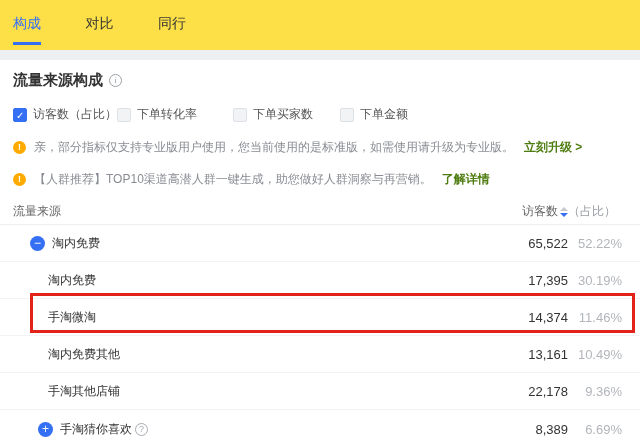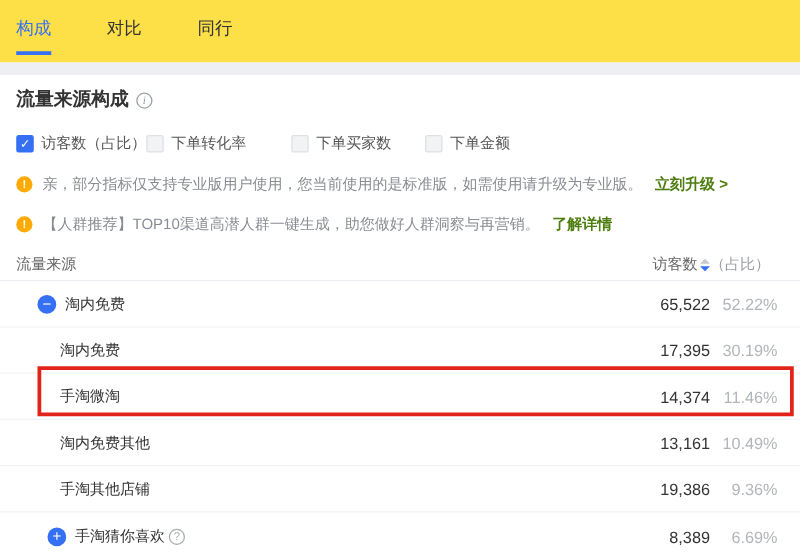--- a/index.html
+++ b/index.html
@@ -167,21 +167,21 @@
       <span>淘内免费其他</span>
     </div>
     <div class="num">13,161</div>
     <div class="pct">10.49%</div>
   </div>
 
   <div class="row lv1">
     <div class="row-label">
       <span>手淘其他店铺</span>
     </div>
-    <div class="num">19,386</div>
+    <div class="num">22,178</div>
     <div class="pct">9.36%</div>
   </div>
 
   <div class="row lv0b">
     <div class="row-label">
       <span class="expand">+</span>
       <span>手淘猜你喜欢</span>
       <span class="help-circle">?</span>
     </div>
     <div class="num">8,389</div>

